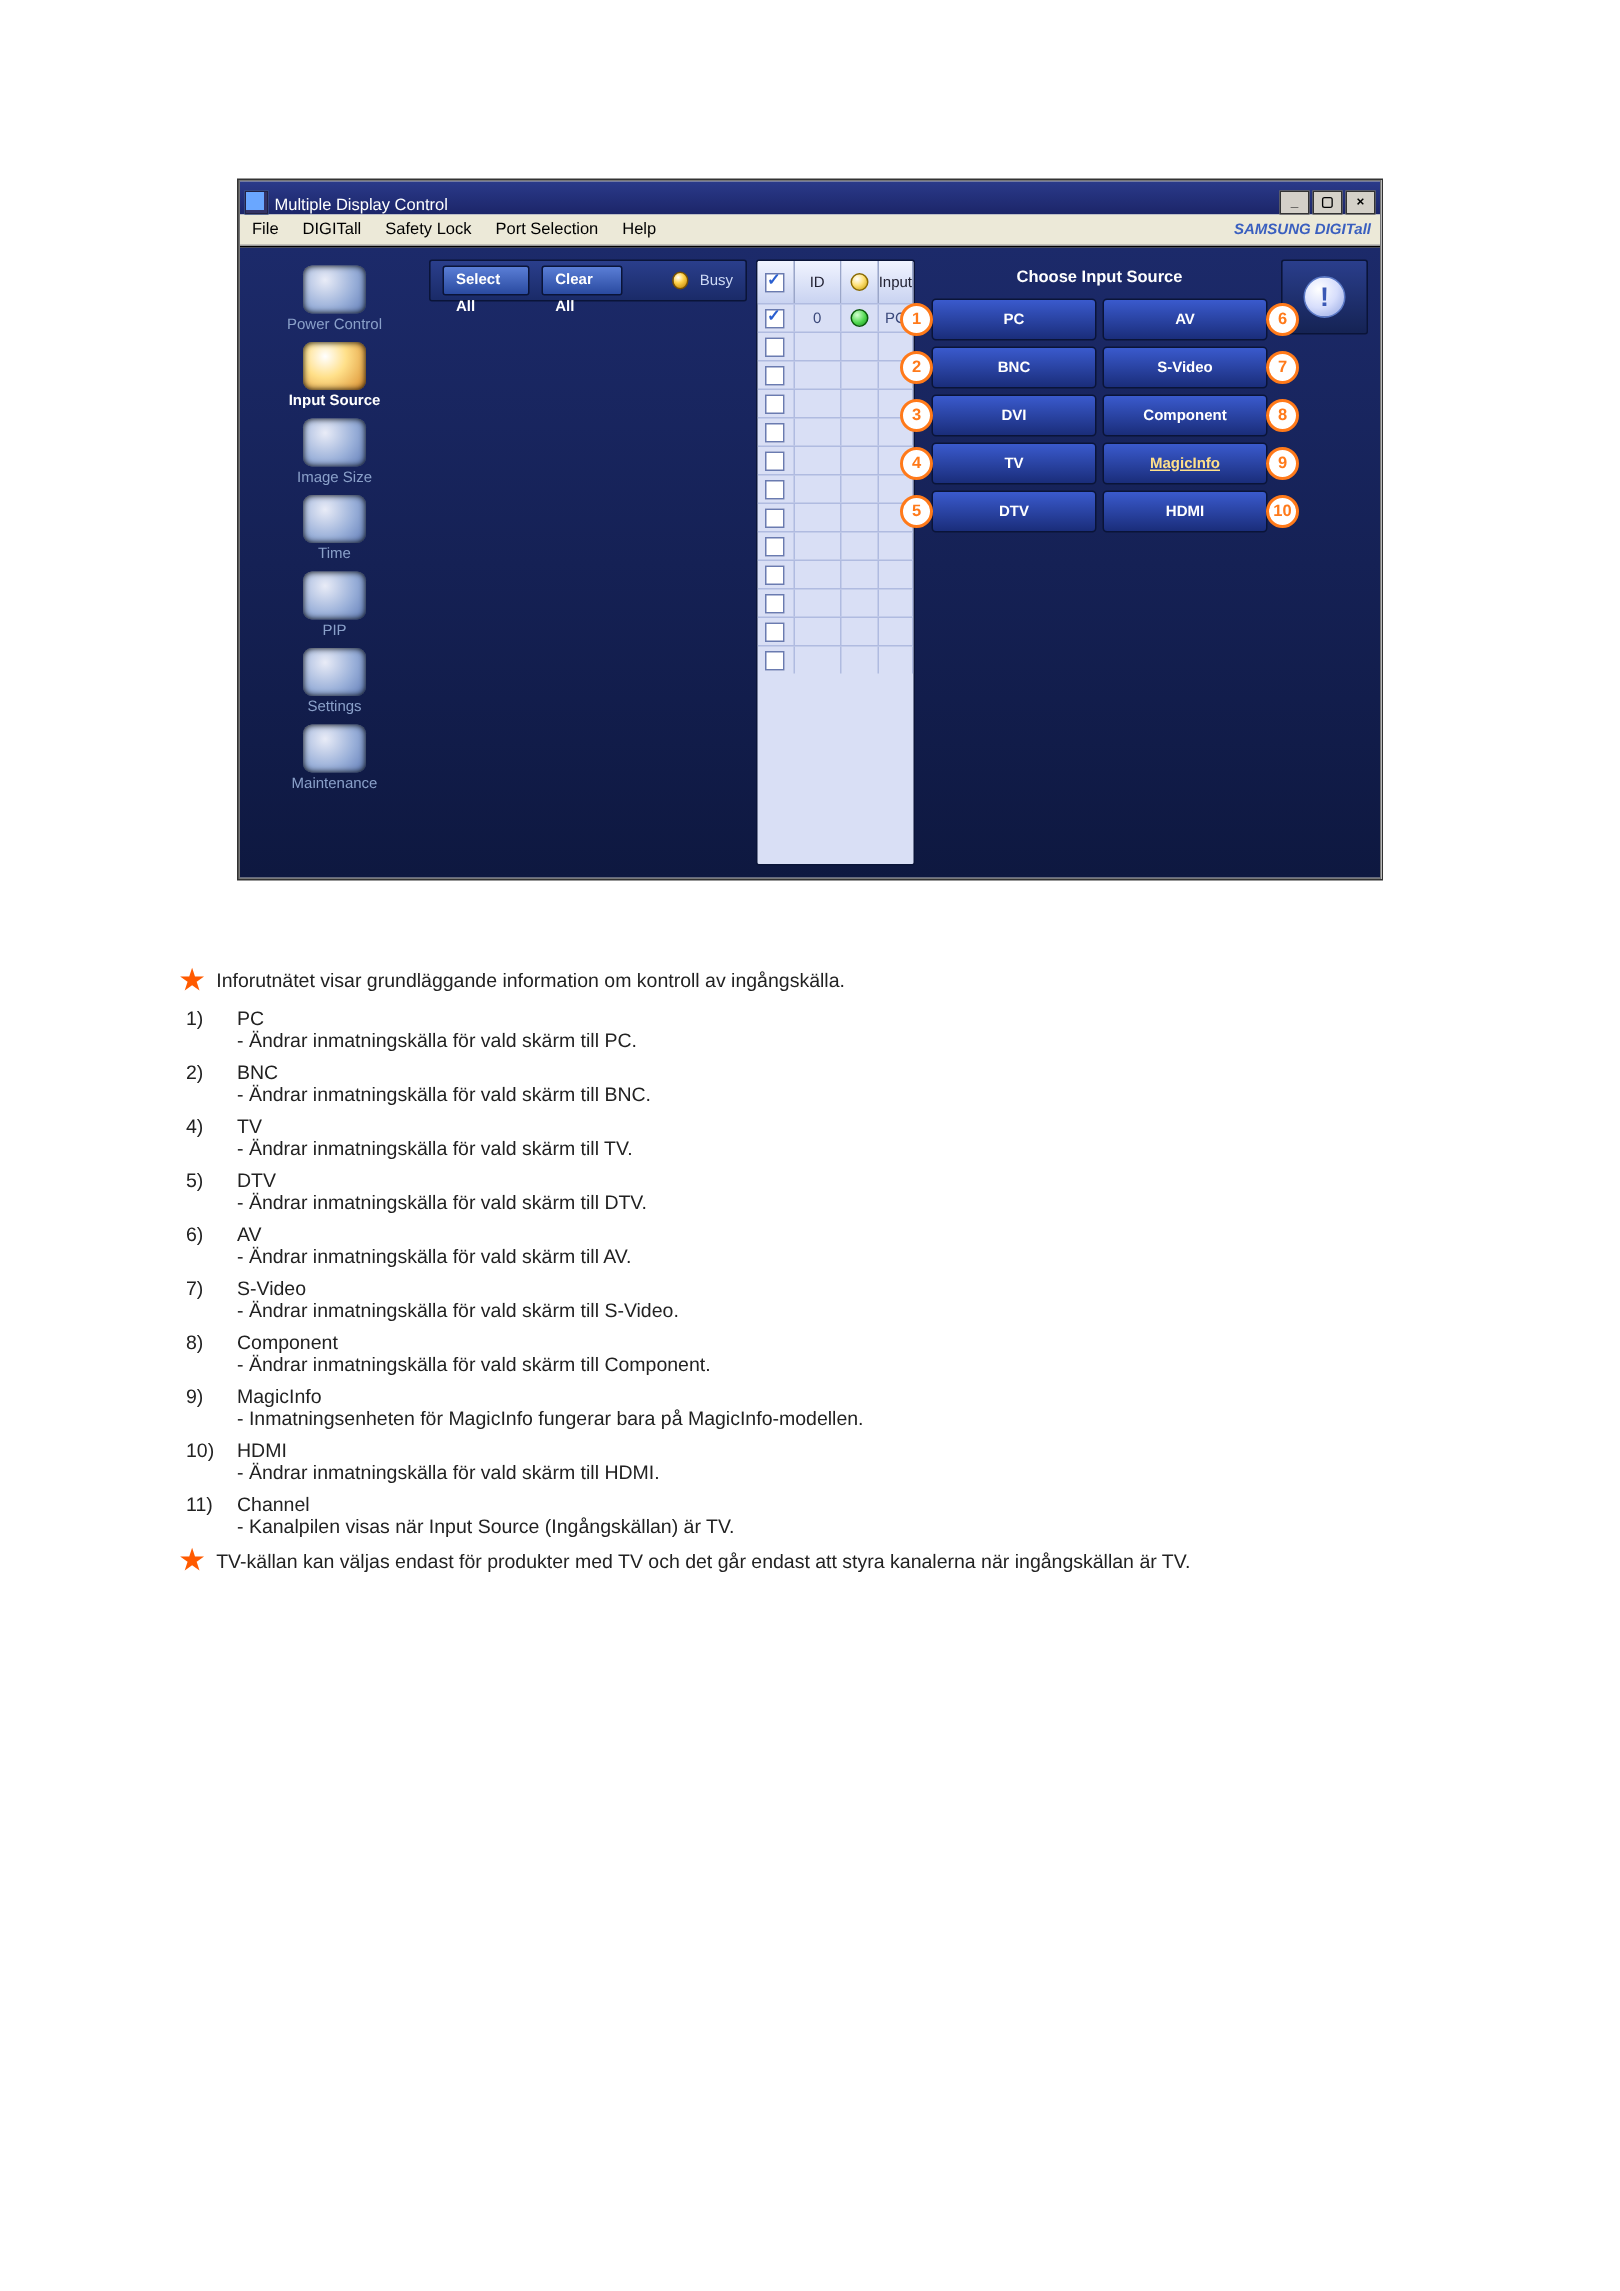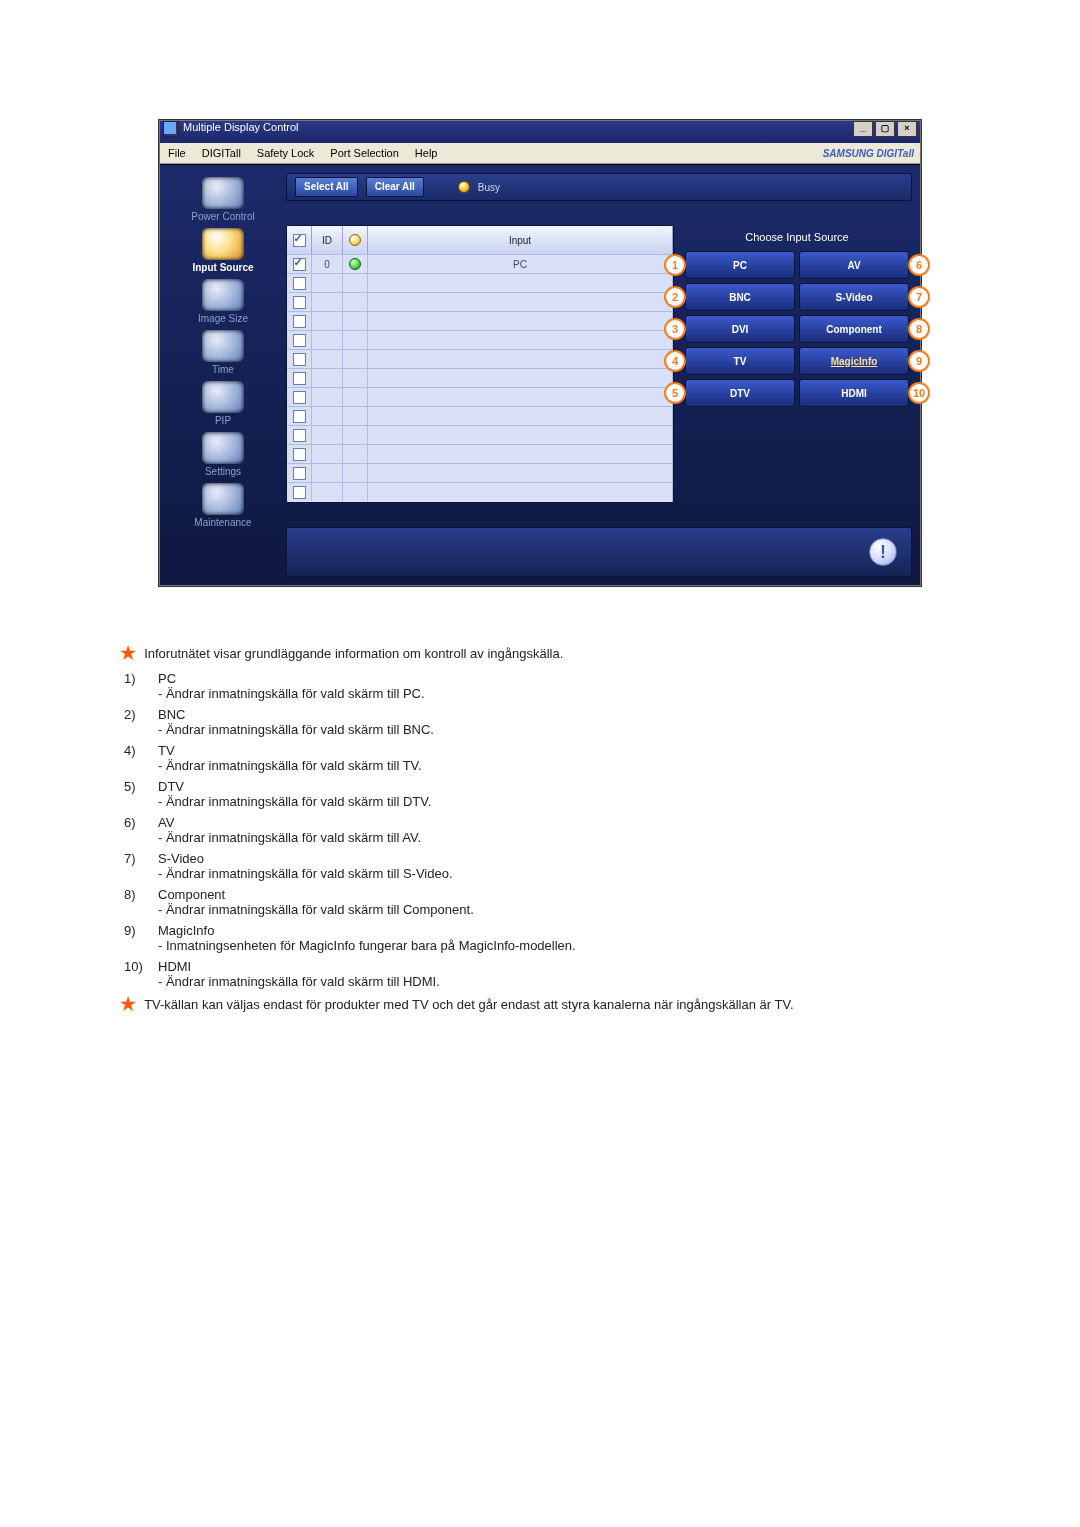--- a/index.html
+++ b/index.html
@@ -1,31 +1,31 @@
 <!DOCTYPE html>
 <html><head>
 <meta charset="utf-8">
 <style>
   html,body{margin:0;padding:0;background:#fff;font-family:Arial,Helvetica,sans-serif;color:#222;font-size:13px}
   .page{width:1080px;margin:0 auto;padding:120px 90px 120px 90px;box-sizing:border-box}
   .app-frame{width:760px;margin:0 auto 60px auto;border:1px solid #777;box-shadow:0 0 0 1px #333}
-  .titlebar{display:flex;align-items:flex-start;height:22px;background:linear-gradient(#2a3a8a,#1c2568);color:#fff;font-size:11px;padding:0 3px}
+  .titlebar{display:flex;align-items:flex-end;height:22px;background:linear-gradient(#2a3a8a,#1c2568);color:#fff;font-size:11px;padding:0 3px}
   .titlebar .app-icon{width:14px;height:14px;background:#6aa7ff;border:1px solid #224;box-shadow:inset -2px -2px 0 #336;margin-right:4px}
   .titlebar .title{flex:1}
   .win-btn{width:18px;height:14px;background:#d4d0c8;border:1px solid #333;margin-left:2px;font-size:9px;line-height:12px;text-align:center;color:#000;font-weight:bold}
   .menubar{height:20px;background:#ece9d8;display:flex;align-items:center;font-size:11px;border-bottom:1px solid #9a9a9a}
   .menubar span.menu{padding:0 8px;line-height:20px;color:#000}
   .menubar .brand{margin-left:auto;padding-right:6px;color:#3a5fbf;font-style:italic;font-size:10px;font-weight:bold}
   .client{display:flex;background:linear-gradient(#1c2a6a,#0e1840);min-height:420px;border-top:1px solid #000}
   .sidebar{width:118px;padding:10px 4px;display:flex;flex-direction:column;align-items:center;gap:2px}
   .side-item{display:flex;flex-direction:column;align-items:center;color:#8aa0c9;font-size:10px;text-align:center;padding:2px 0}
   .side-item.active{color:#fff;font-weight:bold}
   .side-icon{width:42px;height:32px;border-radius:6px;background:radial-gradient(circle at 35% 30%,#e9ecf7 0%,#9ab0d9 55%,#5d79b5 100%);box-shadow:0 0 4px #000 inset;margin-bottom:2px;position:relative}
   .side-item:nth-child(2) .side-icon{background:radial-gradient(circle at 35% 30%,#fff 0%,#ffe08a 40%,#d98a2a 100%)}
-  .main{flex:1;padding:8px 8px 8px 0;display:flex;flex-direction:column;gap:24px}
+  .main{flex:1;padding:8px 8px 8px 0;display:flex;gap:6px}
   .toolbar{display:flex;align-items:center;gap:8px;background:linear-gradient(#2a3e8c,#1a2b68);border:1px solid #0a1438;height:26px;padding:0 8px;border-radius:2px}
   .tb-btn{height:18px;padding:0 8px;font-size:10px;color:#fff;font-weight:bold;background:linear-gradient(#5a7ed6,#2a4aa0);border:1px solid #0a1438;border-radius:2px;line-height:18px}
   .busy-dot{width:10px;height:10px;border-radius:50%;background:radial-gradient(circle at 35% 30%,#fff,#ffd24a 40%,#b97b00 100%);border:1px solid #795200}
   .busy-label{font-size:10px;color:#cdd9f5}
   .content{display:flex;gap:8px;flex:1}
   .tablewrap{flex:1;border:1px solid #0a1438;border-radius:2px;background:#d9dff5;display:flex;flex-direction:column;overflow:hidden}
   .thead{display:flex;height:28px;font-size:10px}
   .th{border-right:1px solid #9aa6c9;background:linear-gradient(#f1f4ff,#c9d3f1);color:#223;display:flex;align-items:center;justify-content:center}
   .th.chk{width:24px}
   .th.id{width:30px}
@@ -39,21 +39,21 @@
   .td.st{width:24px}
   .td.inp{flex:1}
   .cb{width:11px;height:11px;border:1px solid #6a7bb0;background:#fff;position:relative}
   .cb.checked:after{content:"✓";position:absolute;top:-3px;left:0;font-size:11px;color:#2a5fd0;font-weight:bold}
   .st-dot{width:10px;height:10px;border-radius:50%;background:radial-gradient(circle at 35% 30%,#d4ffd0,#4fd84f 55%,#1a8a1a 100%);border:1px solid #0a5a0a}
   .tbody::-webkit-scrollbar{width:16px}
   .tbody::-webkit-scrollbar-track{background:#cfd7ef;border-left:1px solid #8a96c0}
   .tbody::-webkit-scrollbar-thumb{background:#aab6dd;border:1px solid #6a78aa}
   .tbody::-webkit-scrollbar-button{height:16px;background:#bac4e6;border:1px solid #6a78aa}
   .right{width:230px;display:flex;flex-direction:column;align-items:center}
-  .panel-title{color:#fff;font-size:11px;font-weight:normal;padding:6px 0 8px 0;display:flex;justify-content:center;width:100%}
+  .panel-title{color:#fff;font-size:11px;font-weight:bold;padding:6px 0 8px 0;display:flex;justify-content:center;width:100%}
   .src-grid{display:grid;grid-template-columns:110px 110px;grid-auto-rows:28px;gap:4px;justify-content:center}
   .src-btn{display:flex;align-items:center;justify-content:center;gap:4px;font-size:10px;color:#fff;font-weight:bold;background:linear-gradient(#3a5acd,#1a2d7a);border:1px solid #0a1438;border-radius:3px;position:relative}
   .src-btn.mi{color:#ffe08a;text-decoration:underline}
   .num-badge{position:absolute;width:18px;height:18px;border-radius:50%;background:#fff;border:2px solid #ff7a1a;color:#ff7a1a;font-weight:bold;font-size:11px;display:flex;align-items:center;justify-content:center}
   .num-badge.left{left:-22px}
   .num-badge.right{right:-22px}
   .statusbar{height:48px;background:linear-gradient(#2a3e8c,#152354);border:1px solid #0a1438;border-radius:2px;display:flex;align-items:center;justify-content:flex-end;padding:0 14px}
   .warn-icon{width:26px;height:26px;border-radius:50%;background:radial-gradient(circle at 35% 30%,#fff,#d7defc 50%,#8fa3e0 100%);display:flex;align-items:center;justify-content:center;color:#3a58b5;font-weight:bold;font-size:18px;border:1px solid #5a78c5}
   
   .doc{width:840px;margin:0 auto}
@@ -306,20 +306,21 @@
     <div class="list">
       <div class="li"><span class="num">1)</span><span>PC</span><span class="sub">- Ändrar inmatningskälla för vald skärm till PC.</span></div>
       <div class="li"><span class="num">2)</span><span>BNC</span><span class="sub">- Ändrar inmatningskälla för vald skärm till BNC.</span></div>
       <div class="li"><span class="num">4)</span><span>TV</span><span class="sub">- Ändrar inmatningskälla för vald skärm till TV.</span></div>
       <div class="li"><span class="num">5)</span><span>DTV</span><span class="sub">- Ändrar inmatningskälla för vald skärm till DTV.</span></div>
       <div class="li"><span class="num">6)</span><span>AV</span><span class="sub">- Ändrar inmatningskälla för vald skärm till AV.</span></div>
       <div class="li"><span class="num">7)</span><span>S-Video</span><span class="sub">- Ändrar inmatningskälla för vald skärm till S-Video.</span></div>
       <div class="li"><span class="num">8)</span><span>Component</span><span class="sub">- Ändrar inmatningskälla för vald skärm till Component.</span></div>
       <div class="li"><span class="num">9)</span><span>MagicInfo</span><span class="sub">- Inmatningsenheten för MagicInfo fungerar bara på MagicInfo-modellen.</span></div>
       <div class="li"><span class="num">10)</span><span>HDMI</span><span class="sub">- Ändrar inmatningskälla för vald skärm till HDMI.</span></div>
+      <div class="li"><span class="num">11)</span><span>Channel</span><span class="sub">- Kanalpilen visas när Input Source (Ingångskällan) är TV.</span></div>
     </div>
     <div class="starline" style="margin-top:8px">
       <span class="star">★</span>
       <span>TV-källan kan väljas endast för produkter med TV och det går endast att styra kanalerna när ingångskällan är TV.</span>
     </div>
   </div>
 
 </div>
 
 </body></html>

